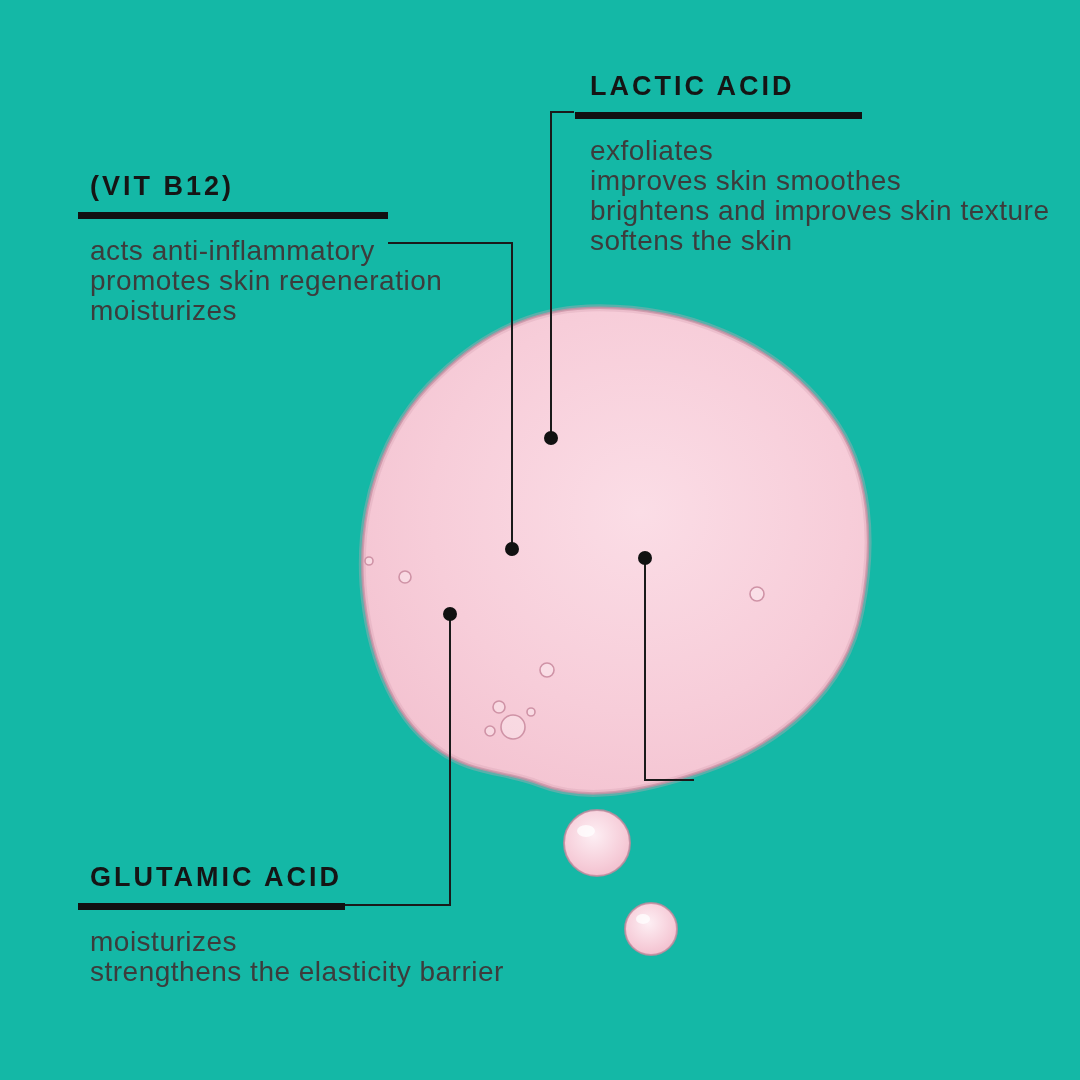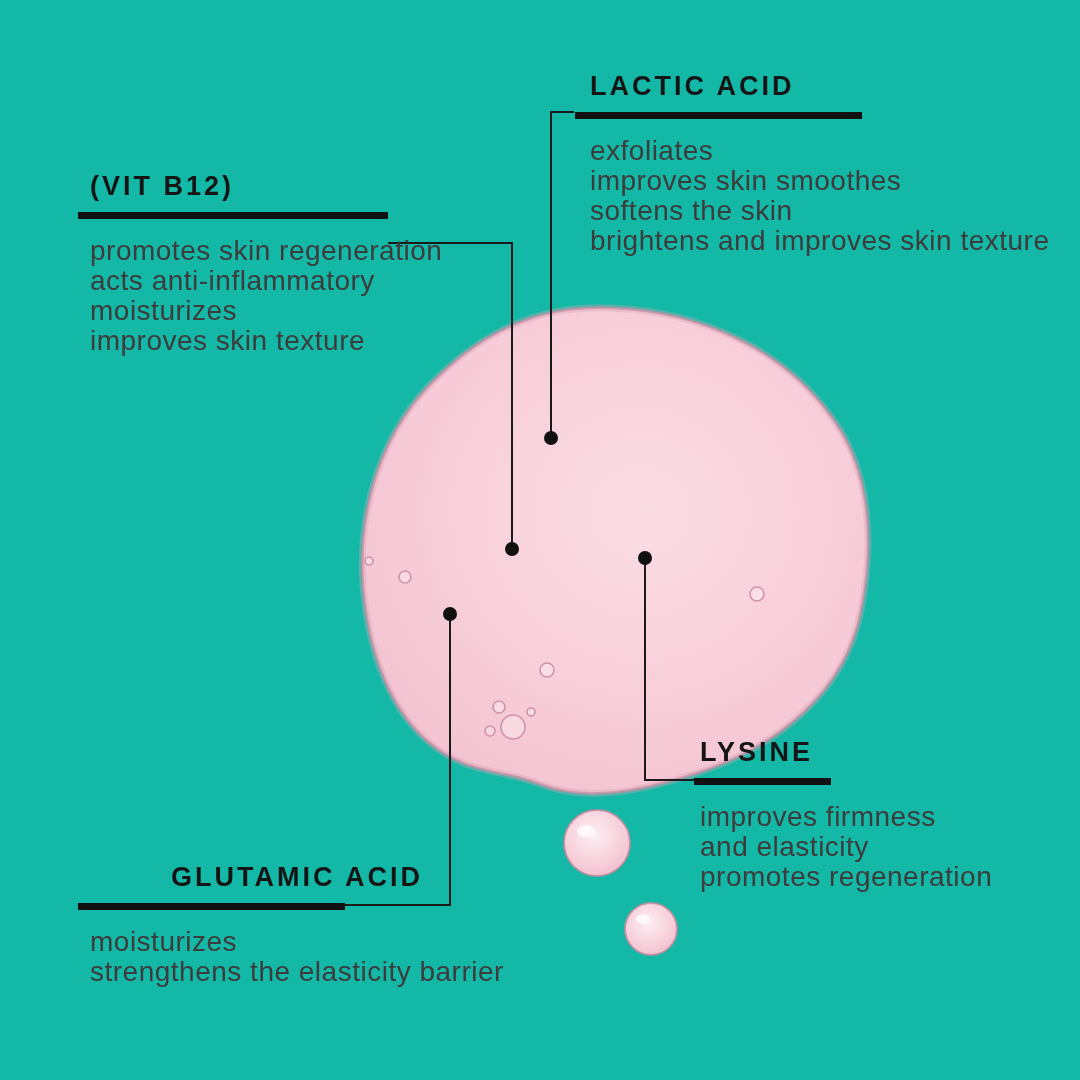--- a/index.html
+++ b/index.html
@@ -56,21 +56,21 @@
   #ann-cyano .ann-title { margin-left: 12px; }
   #ann-cyano .ann-bar { width: 310px; }
   #ann-cyano .ann-desc { margin-left: 12px; }
 
   #ann-lysine { left: 694px; top: 736px; }
   #ann-lysine .ann-title { margin-left: 6px; }
   #ann-lysine .ann-bar { width: 137px; }
   #ann-lysine .ann-desc { margin-left: 6px; }
 
   #ann-glutamic { left: 78px; top: 861px; }
-  #ann-glutamic .ann-title { margin-left: 12px; text-align: center; }
+  #ann-glutamic .ann-title { margin-left: 12px; }
   #ann-glutamic .ann-bar { width: 267px; }
   #ann-glutamic .ann-desc { margin-left: 12px; }
 </style>
 </head>
 <body>
 
 <div id="canvas">
 
   <svg class="layer" style="z-index:1" viewBox="0 0 1080 1080">
     <defs>
@@ -145,49 +145,37 @@
   </svg>
 
   <div class="annotation" id="ann-lactic">
     <div class="ann-title">
       <div>LACTIC ACID</div>
     </div>
     <div class="ann-bar"></div>
     <div class="ann-desc">
       <div>exfoliates</div>
       <div>improves skin smoothes</div>
+      <div>brightens and improves skin texture</div>
       <div>softens the skin</div>
-      <div>brightens and improves skin texture</div>
     </div>
   </div>
 
   <div class="annotation" id="ann-cyano">
     <div class="ann-title">
       <div>(VIT B12)</div>
     </div>
     <div class="ann-bar"></div>
     <div class="ann-desc">
+      <div>acts anti-inflammatory</div>
       <div>promotes skin regeneration</div>
-      <div>acts anti-inflammatory</div>
       <div>moisturizes</div>
-      <div>improves skin texture</div>
     </div>
   </div>
 
-  <div class="annotation" id="ann-lysine">
-    <div class="ann-title">
-      <div>LYSINE</div>
-    </div>
-    <div class="ann-bar"></div>
-    <div class="ann-desc">
-      <div>improves firmness</div>
-      <div>and elasticity</div>
-      <div>promotes regeneration</div>
-    </div>
-  </div>
 
   <div class="annotation" id="ann-glutamic">
     <div class="ann-title">
       <div>GLUTAMIC ACID</div>
     </div>
     <div class="ann-bar"></div>
     <div class="ann-desc">
       <div>moisturizes</div>
       <div>strengthens the elasticity barrier</div>
     </div>

